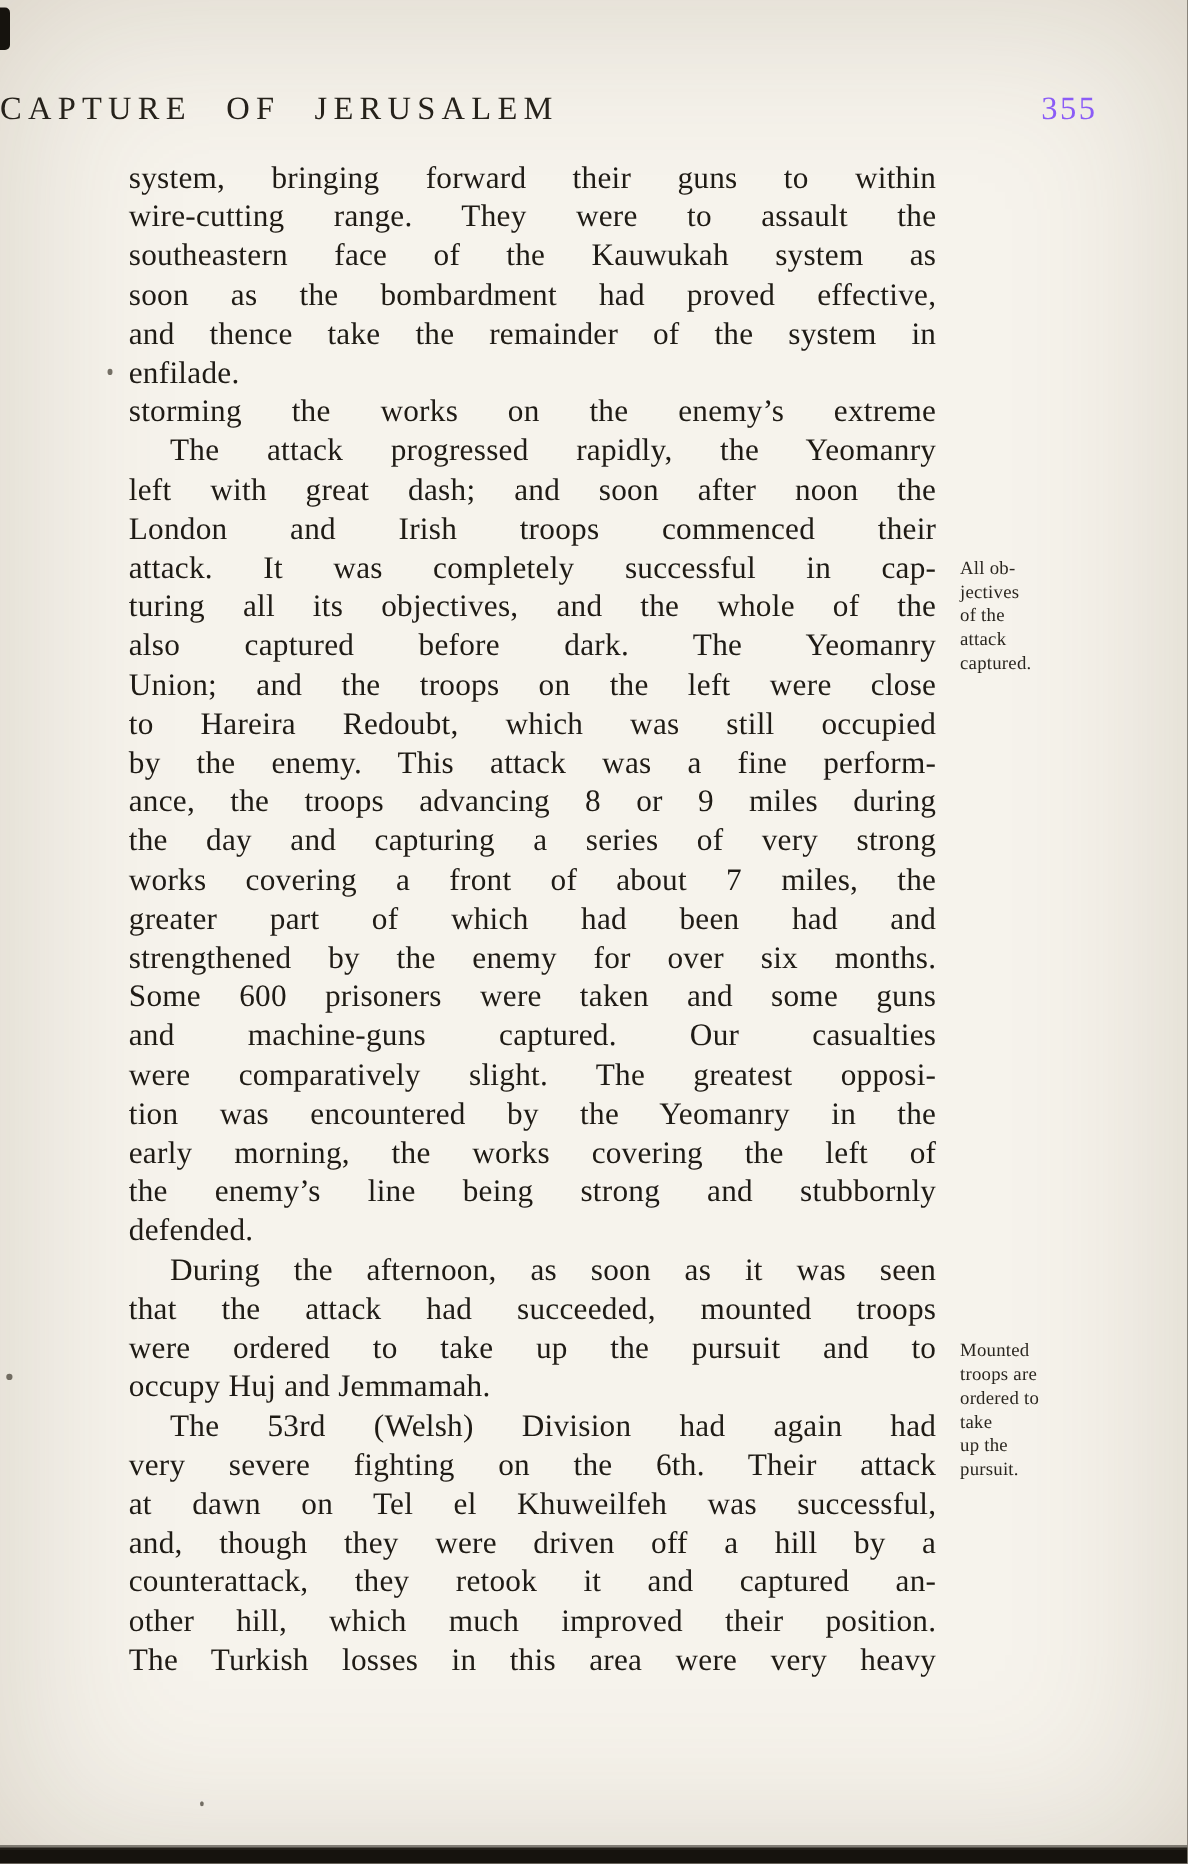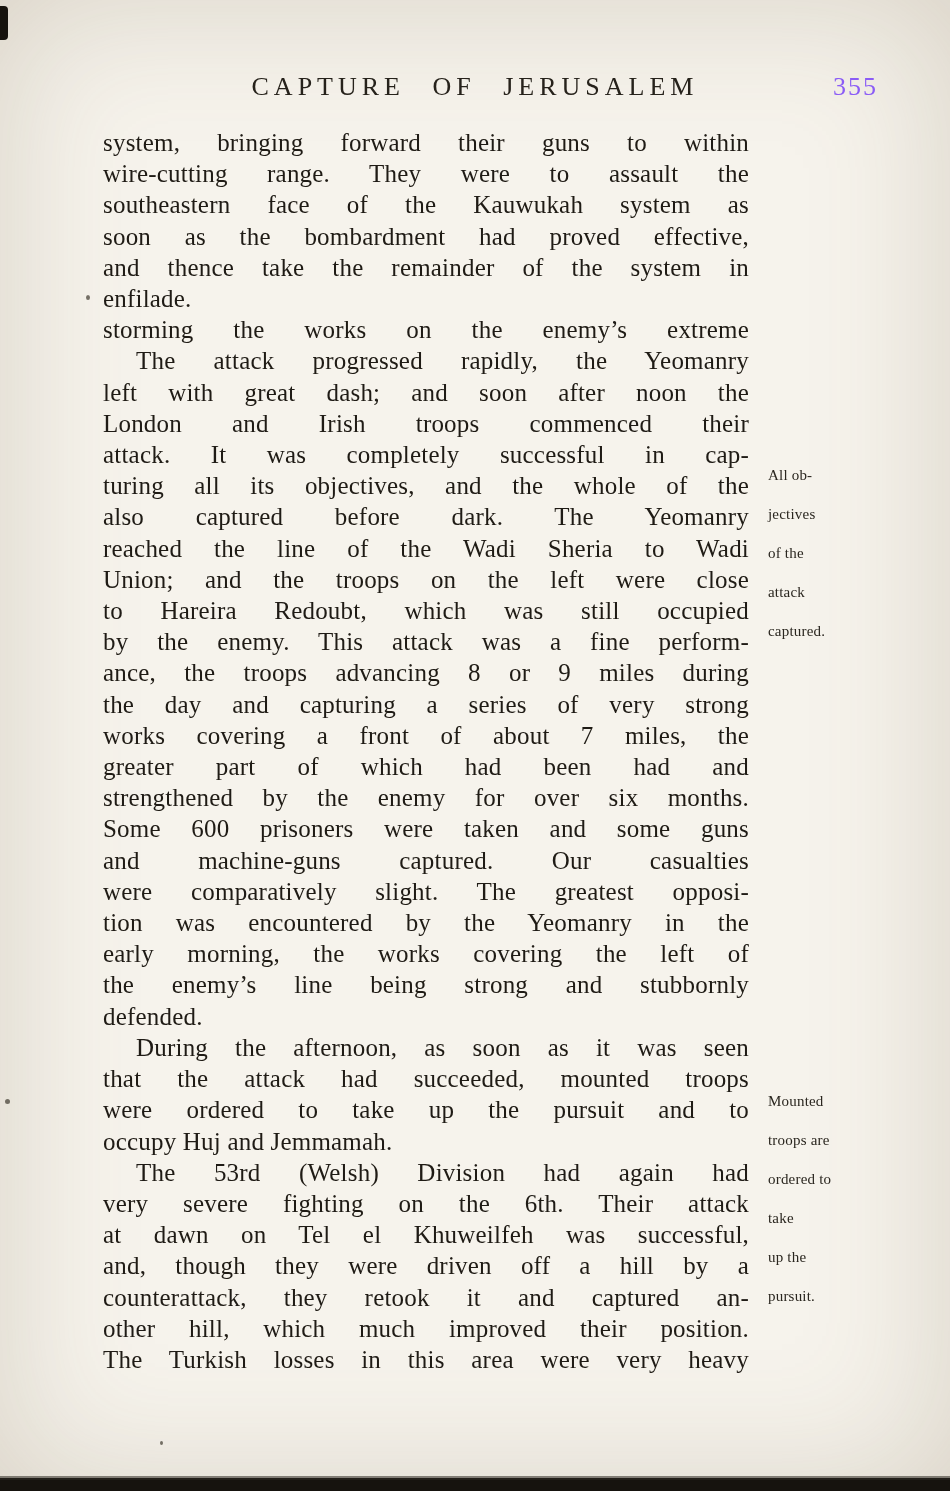--- a/index.html
+++ b/index.html
@@ -11,21 +11,21 @@
     box-shadow: inset 0 0 140px rgba(110, 92, 60, 0.22);
     font-family: "Liberation Serif", "DejaVu Serif", serif;
     color: #221e18;
     overflow: hidden;
   }
   .running-header {
     position: absolute;
     top: 72px;
     left: 0;
     width: 950px;
-    text-align: center;
+    text-align: left;
     font-size: 26px;
     letter-spacing: 5px;
     word-spacing: 16px;
     color: #26221b;
   }
   .page-number {
     position: absolute;
     top: 72px;
     right: 72px;
     font-size: 26px;
@@ -50,21 +50,21 @@
   .line.indent { text-indent: 33px; }
   .margin-note {
     position: absolute;
     left: 768px;
     width: 120px;
     font-size: 15px;
     line-height: 19px;
     color: #2a261f;
     letter-spacing: 0.2px;
   }
-  .note-line { text-align: left; margin-top: 20px; }
+  .note-line { text-align: left; }
   .artifact { position: absolute; background: #16130e; }
   .artifact-bottom-bar { left: 0; bottom: 0; width: 950px; height: 13px; }
   .artifact-bottom-bar2 { left: 0; bottom: 11px; width: 950px; height: 4px; background: #2e2a22; opacity: .55; }
   .artifact-topleft { left: 0; top: 6px; width: 8px; height: 34px; border-radius: 0 4px 4px 0; }
   .speck {
     position: absolute;
     background: #4a443a;
     border-radius: 50%;
     opacity: .75;
   }
@@ -91,21 +91,20 @@
         <div class="line no-stretch">enfilade.</div>
       </div>
       <div>
         <div class="line">storming the works on the enemy’s extreme</div>
         <div class="line indent">The attack progressed rapidly, the Yeomanry</div>
         <div class="line">left with great dash; and soon after noon the</div>
         <div class="line">London and Irish troops commenced their</div>
         <div class="line">attack. It was completely successful in cap-</div>
         <div class="line">turing all its objectives, and the whole of the</div>
         <div class="line">also captured before dark. The Yeomanry</div>
-        <div class="line">reached the line of the Wadi Sheria to Wadi</div>
         <div class="line">Union; and the troops on the left were close</div>
         <div class="line">to Hareira Redoubt, which was still occupied</div>
         <div class="line">by the enemy. This attack was a fine perform-</div>
         <div class="line">ance, the troops advancing 8 or 9 miles during</div>
         <div class="line">the day and capturing a series of very strong</div>
         <div class="line">works covering a front of about 7 miles, the</div>
         <div class="line">greater part of which had been had and</div>
         <div class="line">strengthened by the enemy for over six months.</div>
         <div class="line">Some 600 prisoners were taken and some guns</div>
         <div class="line">and machine-guns captured. Our casualties</div>

